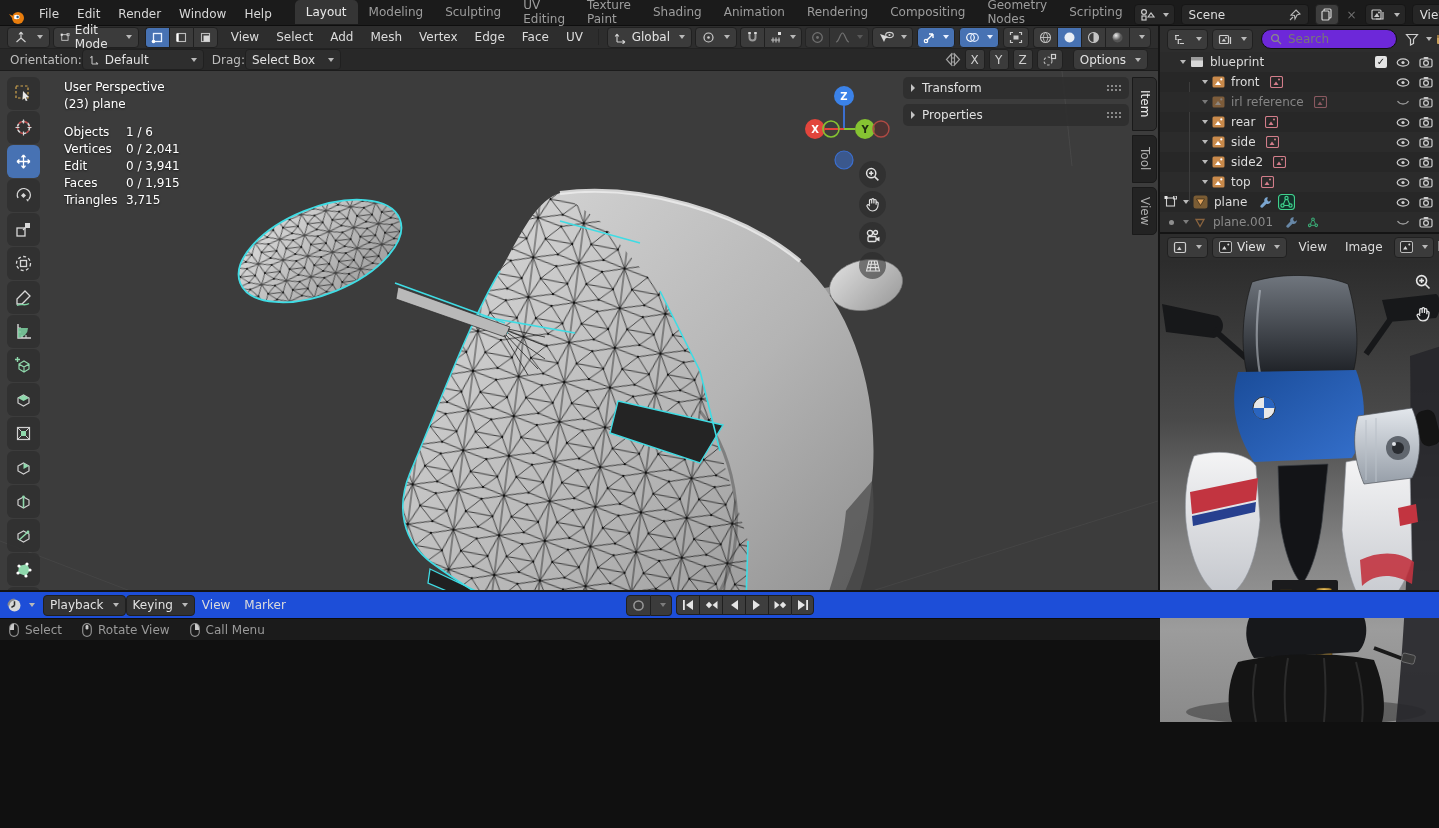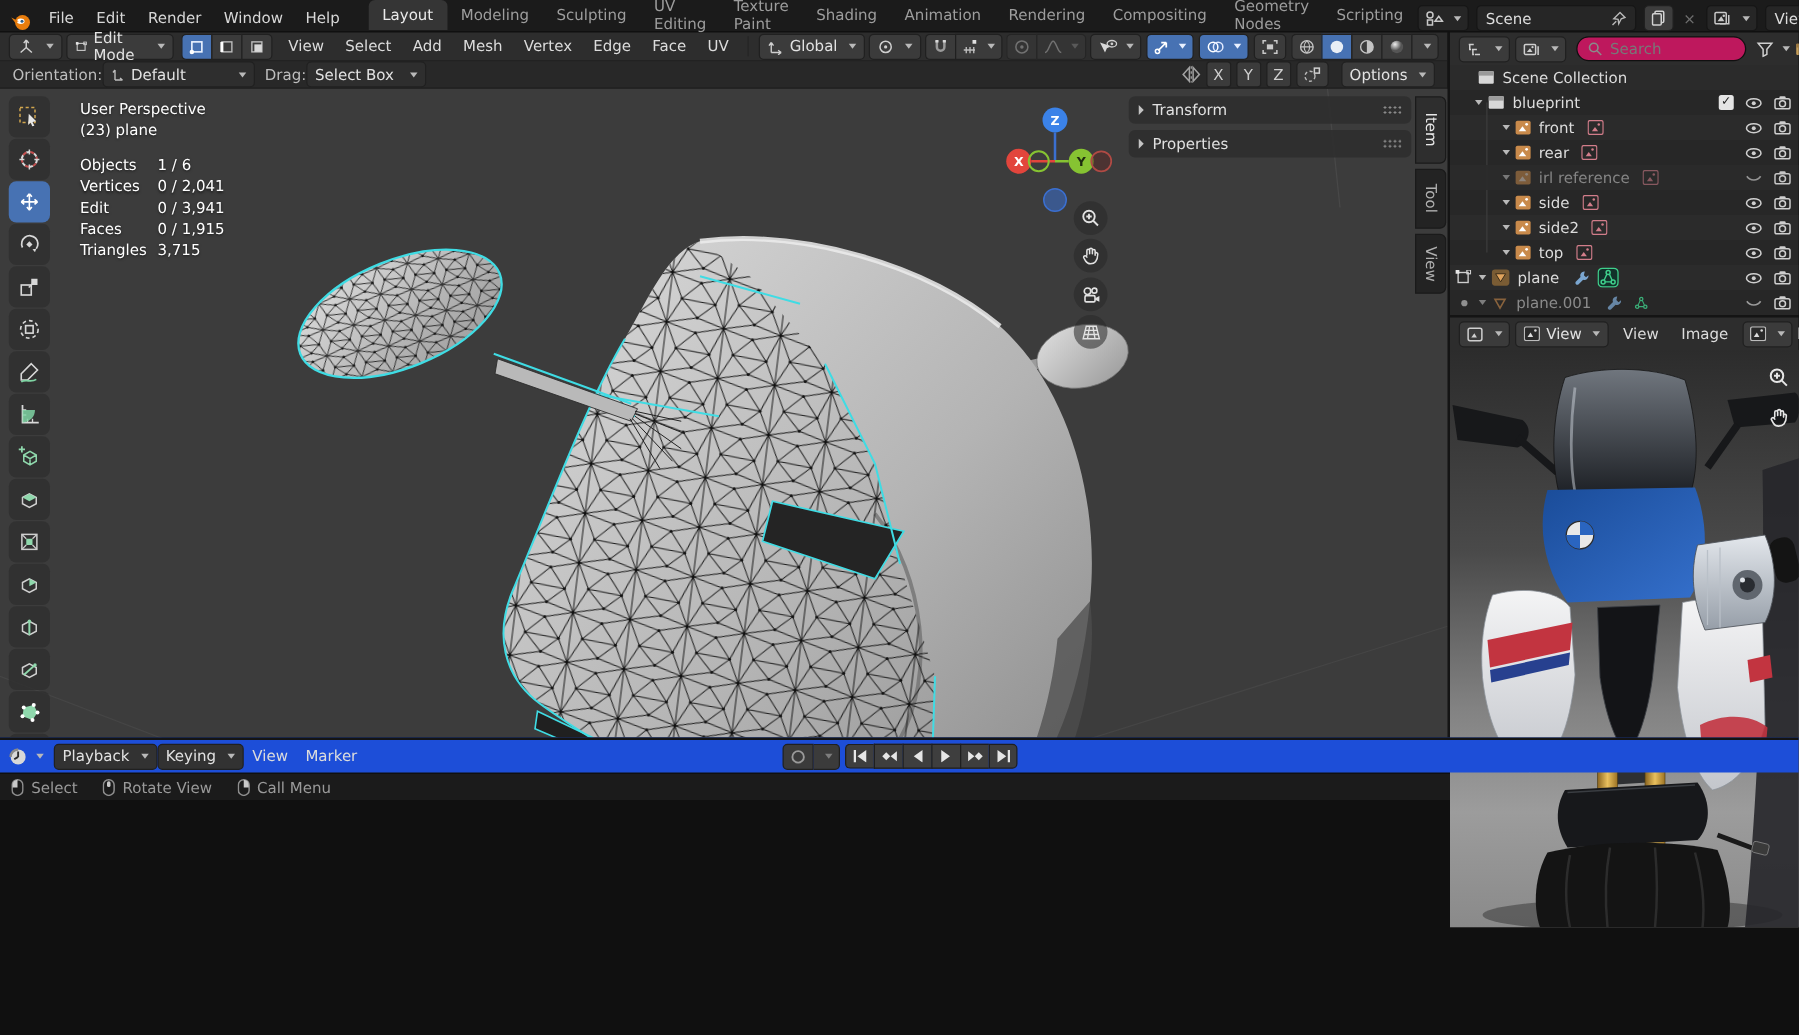--- a/index.html
+++ b/index.html
@@ -52,21 +52,21 @@
 .navbtn{position:absolute;left:859px;width:27px;height:27px;border-radius:50%;background:rgba(40,40,40,.55);display:flex;align-items:center;justify-content:center;z-index:4}
 
 #rightcol{width:281px;border-left:2px solid #141414;display:flex;flex-direction:column}
 #outliner{height:290px;display:flex;flex-direction:column;border-bottom:2px solid #141414}
 #otree{flex:1;background:#272727;position:relative;overflow:hidden}
 .orow{height:20px;display:flex;align-items:center;padding-right:6px}
 .orow:nth-child(even){background:#2b2b2b}
 .olabel{color:#dcdcdc;margin-left:6px;white-space:nowrap}
 .olabel.dim{color:#8a8a8a}
 .oright{margin-left:auto;display:flex;align-items:center;gap:9px}
-.searchpill{flex:1;display:flex;align-items:center;background:#be185d;border:1px solid #101010;border-radius:10px;height:20px;padding:0 8px;gap:6px;margin:0 4px}
+.searchpill{flex:1;display:flex;align-items:center;background:#6d28d9;border:1px solid #101010;border-radius:10px;height:20px;padding:0 8px;gap:6px;margin:0 4px}
 .searchpill input{background:transparent;border:none;outline:none;color:#d0d0d0;width:100px;font:inherit}
 .searchpill input::placeholder{color:#787878}
 #imged{flex:1;display:flex;flex-direction:column}
 #imgcanvas{position:relative;width:281px;height:462px;overflow:hidden;background:#3a3a3a}
 
 #timeline{height:28px;background:#1d4ed8;border-top:2px solid #141414;display:flex;align-items:center;padding:0 7px;position:relative}
 .tfield{display:flex;align-items:center;background:#3a3a3a;border:1px solid #242424;border-radius:4px;height:20px;padding:0 9px;color:#d6d6d6}
 #playgrp{position:absolute;left:676px;display:flex}
 #playgrp .ptile{width:23px;height:20px;background:#3e3e3e;border:1px solid #1f1f1f;border-right-width:0;display:flex;align-items:center;justify-content:center}
 #playgrp .ptile:first-child{border-radius:4px 0 0 4px}
@@ -691,27 +691,20 @@
           <svg width="16" height="14" viewBox="0 0 16 14">
               <rect x="1" y="3" width="11" height="9" rx="1" fill="#c9a05a"></rect>
               <rect x="1" y="3" width="11" height="3" fill="#9a7740"></rect>
               <path d="M13 2 v5 M10.5 4.5 h5" stroke="#cfcfcf" stroke-width="1.4"></path>
             </svg>
         </div>
       </div>
       <div id="otree">
 
         <div style="position:absolute;left:29px;top:30px;width:1px;height:120px;background:#3d3d3d"></div>
-        <div class="orow" style="padding-left:22px">
-          <svg width="14" height="12" viewBox="0 0 14 12">
-              <rect x="1" y="1" width="12" height="10" rx="1" fill="#d8d8d8"></rect>
-              <rect x="1" y="1" width="12" height="3.5" fill="#9a9a9a"></rect>
-            </svg>
-          <span class="olabel">Scene Collection</span>
-        </div>
         <div class="orow" style="padding-left:20px">
           <span class="chev" style="margin:0 4px 0 0"></span>
           <svg width="14" height="12" viewBox="0 0 14 12">
               <rect x="1" y="1" width="12" height="10" rx="1" fill="#d8d8d8"></rect>
               <rect x="1" y="1" width="12" height="3.5" fill="#9a9a9a"></rect>
             </svg>
           <span class="olabel">blueprint</span>
           <span class="oright">
             <span style="width:12px;height:12px;background:#e4e4e4;border-radius:2px;color:#222;font-size:10px;line-height:12px;text-align:center;font-weight:bold">✓</span>
             <svg width="14" height="11" viewBox="0 0 14 11">
@@ -743,61 +736,61 @@
                 <ellipse cx="7" cy="5.5" rx="5.8" ry="3.6" fill="none" stroke="#cfcfcf" stroke-width="1.2"></ellipse>
                 <circle cx="7" cy="5.5" r="1.6" fill="#cfcfcf"></circle>
               </svg>
             <svg width="14" height="12" viewBox="0 0 14 12">
                 <rect x="1" y="3" width="12" height="8" rx="1.5" fill="none" stroke="#cfcfcf" stroke-width="1.2"></rect>
                 <circle cx="7" cy="7" r="2.4" fill="none" stroke="#cfcfcf" stroke-width="1.2"></circle>
                 <rect x="4.5" y="1" width="5" height="2" rx="1" fill="#cfcfcf"></rect>
               </svg>
           </span>
         </div>
+        <div class="orow" style="padding-left:42px;opacity:.95">
+          <span class="chev dim" style="margin:0 4px 0 0"></span>
+          <svg style="opacity:.55" width="13" height="12" viewBox="0 0 13 12">
+              <rect x="0.5" y="0.5" width="12" height="11" rx="1.5" fill="#c98a4b"></rect>
+              <path d="M3 9 l3-4 3 4z" fill="#e8d8c8"></path>
+              <circle cx="9.3" cy="3.4" r="1.1" fill="#e8d8c8"></circle>
+            </svg>
+          <span class="olabel dim">irl reference</span>
+          <svg style="margin-left:10px;opacity:.6" width="13" height="12" viewBox="0 0 13 12">
+              <rect x="0.5" y="0.5" width="12" height="11" rx="1.5" fill="none" stroke="#d27d8a" stroke-width="1.1"></rect>
+              <path d="M3.5 9 l2.5-3.5 2.5 3.5z" fill="#d27d8a"></path>
+              <circle cx="9" cy="3.5" r="1" fill="#d27d8a"></circle>
+            </svg>
+          <span class="oright">
+            <svg width="14" height="11" viewBox="0 0 14 11">
+                <path d="M1.5 4 C4 8 10 8 12.5 4" fill="none" stroke="#9a9a9a" stroke-width="1.3"></path>
+              </svg>
+            <svg width="14" height="12" viewBox="0 0 14 12">
+                <rect x="1" y="3" width="12" height="8" rx="1.5" fill="none" stroke="#cfcfcf" stroke-width="1.2"></rect>
+                <circle cx="7" cy="7" r="2.4" fill="none" stroke="#cfcfcf" stroke-width="1.2"></circle>
+                <rect x="4.5" y="1" width="5" height="2" rx="1" fill="#cfcfcf"></rect>
+              </svg>
+          </span>
+        </div>
         <div class="orow" style="padding-left:42px">
           <span class="chev" style="margin:0 4px 0 0"></span>
           <svg width="13" height="12" viewBox="0 0 13 12">
               <rect x="0.5" y="0.5" width="12" height="11" rx="1.5" fill="#c98a4b"></rect>
               <path d="M3 9 l3-4 3 4z" fill="#fff"></path>
               <circle cx="9.3" cy="3.4" r="1.1" fill="#fff"></circle>
             </svg>
           <span class="olabel">rear</span>
           <svg style="margin-left:10px" width="13" height="12" viewBox="0 0 13 12">
               <rect x="0.5" y="0.5" width="12" height="11" rx="1.5" fill="none" stroke="#d27d8a" stroke-width="1.1"></rect>
               <path d="M3.5 9 l2.5-3.5 2.5 3.5z" fill="#d27d8a"></path>
               <circle cx="9" cy="3.5" r="1" fill="#d27d8a"></circle>
             </svg>
           <span class="oright">
             <svg width="14" height="11" viewBox="0 0 14 11">
                 <ellipse cx="7" cy="5.5" rx="5.8" ry="3.6" fill="none" stroke="#cfcfcf" stroke-width="1.2"></ellipse>
                 <circle cx="7" cy="5.5" r="1.6" fill="#cfcfcf"></circle>
-              </svg>
-            <svg width="14" height="12" viewBox="0 0 14 12">
-                <rect x="1" y="3" width="12" height="8" rx="1.5" fill="none" stroke="#cfcfcf" stroke-width="1.2"></rect>
-                <circle cx="7" cy="7" r="2.4" fill="none" stroke="#cfcfcf" stroke-width="1.2"></circle>
-                <rect x="4.5" y="1" width="5" height="2" rx="1" fill="#cfcfcf"></rect>
-              </svg>
-          </span>
-        </div>
-        <div class="orow" style="padding-left:42px;opacity:.95">
-          <span class="chev dim" style="margin:0 4px 0 0"></span>
-          <svg style="opacity:.55" width="13" height="12" viewBox="0 0 13 12">
-              <rect x="0.5" y="0.5" width="12" height="11" rx="1.5" fill="#c98a4b"></rect>
-              <path d="M3 9 l3-4 3 4z" fill="#e8d8c8"></path>
-              <circle cx="9.3" cy="3.4" r="1.1" fill="#e8d8c8"></circle>
-            </svg>
-          <span class="olabel dim">irl reference</span>
-          <svg style="margin-left:10px;opacity:.6" width="13" height="12" viewBox="0 0 13 12">
-              <rect x="0.5" y="0.5" width="12" height="11" rx="1.5" fill="none" stroke="#d27d8a" stroke-width="1.1"></rect>
-              <path d="M3.5 9 l2.5-3.5 2.5 3.5z" fill="#d27d8a"></path>
-              <circle cx="9" cy="3.5" r="1" fill="#d27d8a"></circle>
-            </svg>
-          <span class="oright">
-            <svg width="14" height="11" viewBox="0 0 14 11">
-                <path d="M1.5 4 C4 8 10 8 12.5 4" fill="none" stroke="#9a9a9a" stroke-width="1.3"></path>
               </svg>
             <svg width="14" height="12" viewBox="0 0 14 12">
                 <rect x="1" y="3" width="12" height="8" rx="1.5" fill="none" stroke="#cfcfcf" stroke-width="1.2"></rect>
                 <circle cx="7" cy="7" r="2.4" fill="none" stroke="#cfcfcf" stroke-width="1.2"></circle>
                 <rect x="4.5" y="1" width="5" height="2" rx="1" fill="#cfcfcf"></rect>
               </svg>
           </span>
         </div>
         <div class="orow" style="padding-left:42px">
           <span class="chev" style="margin:0 4px 0 0"></span>

